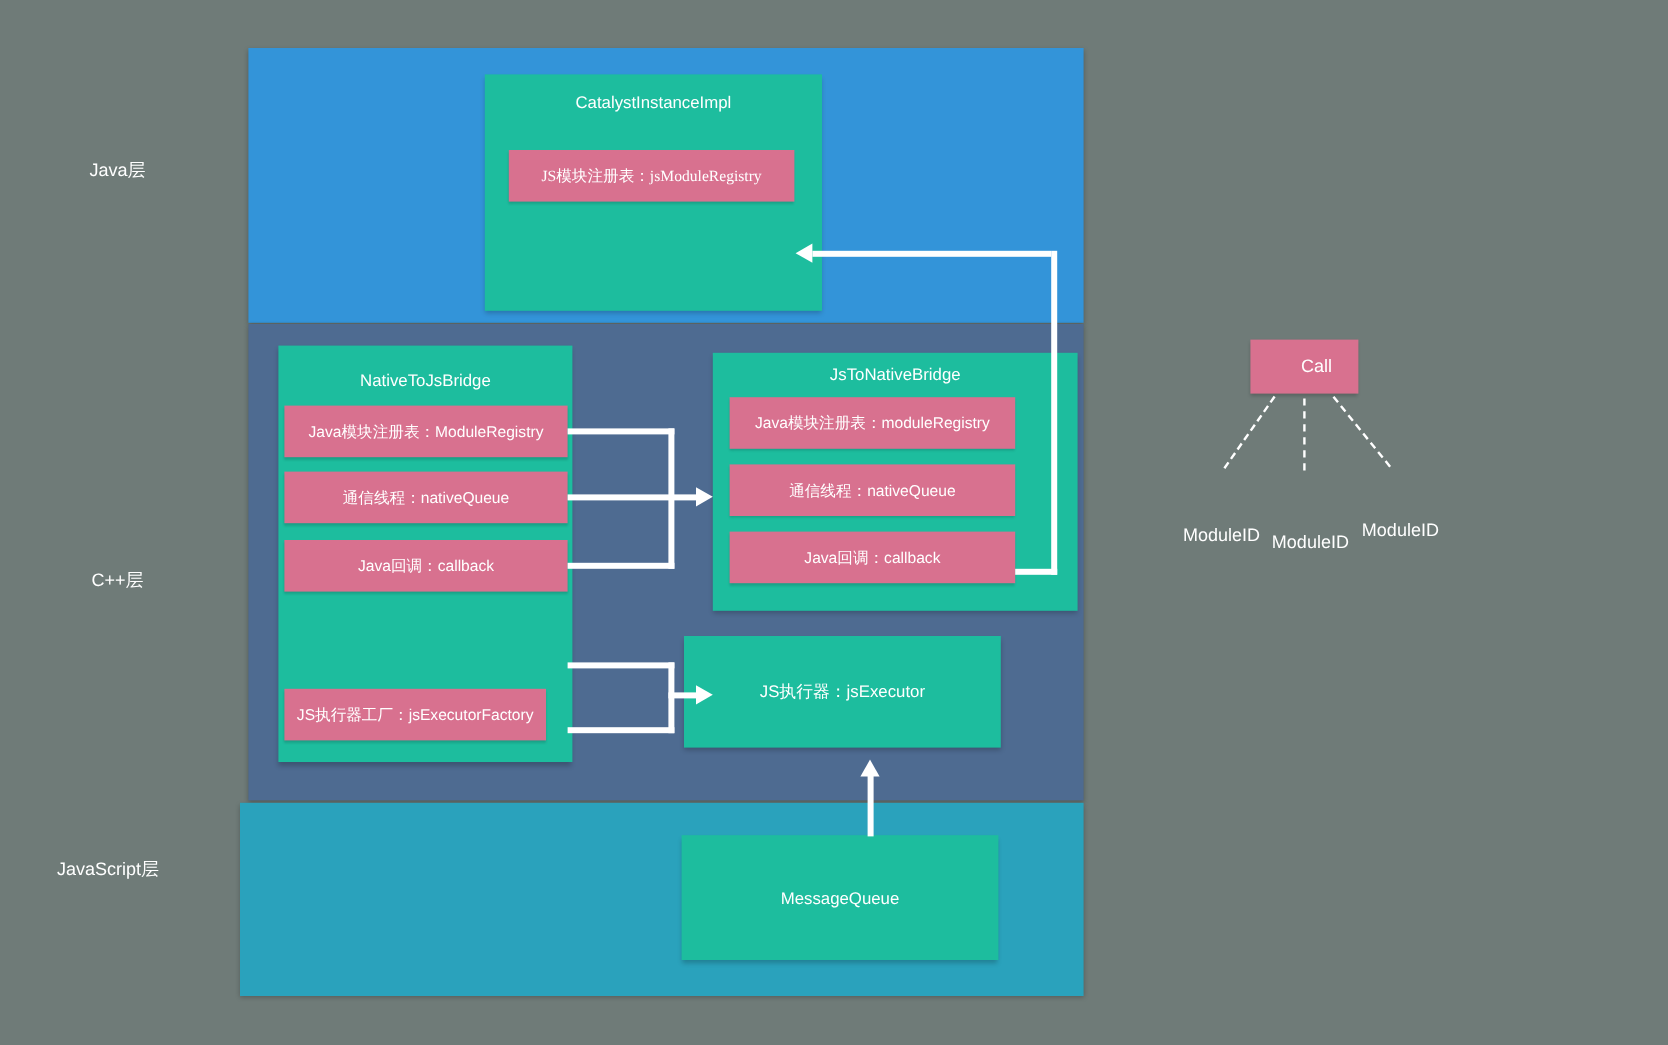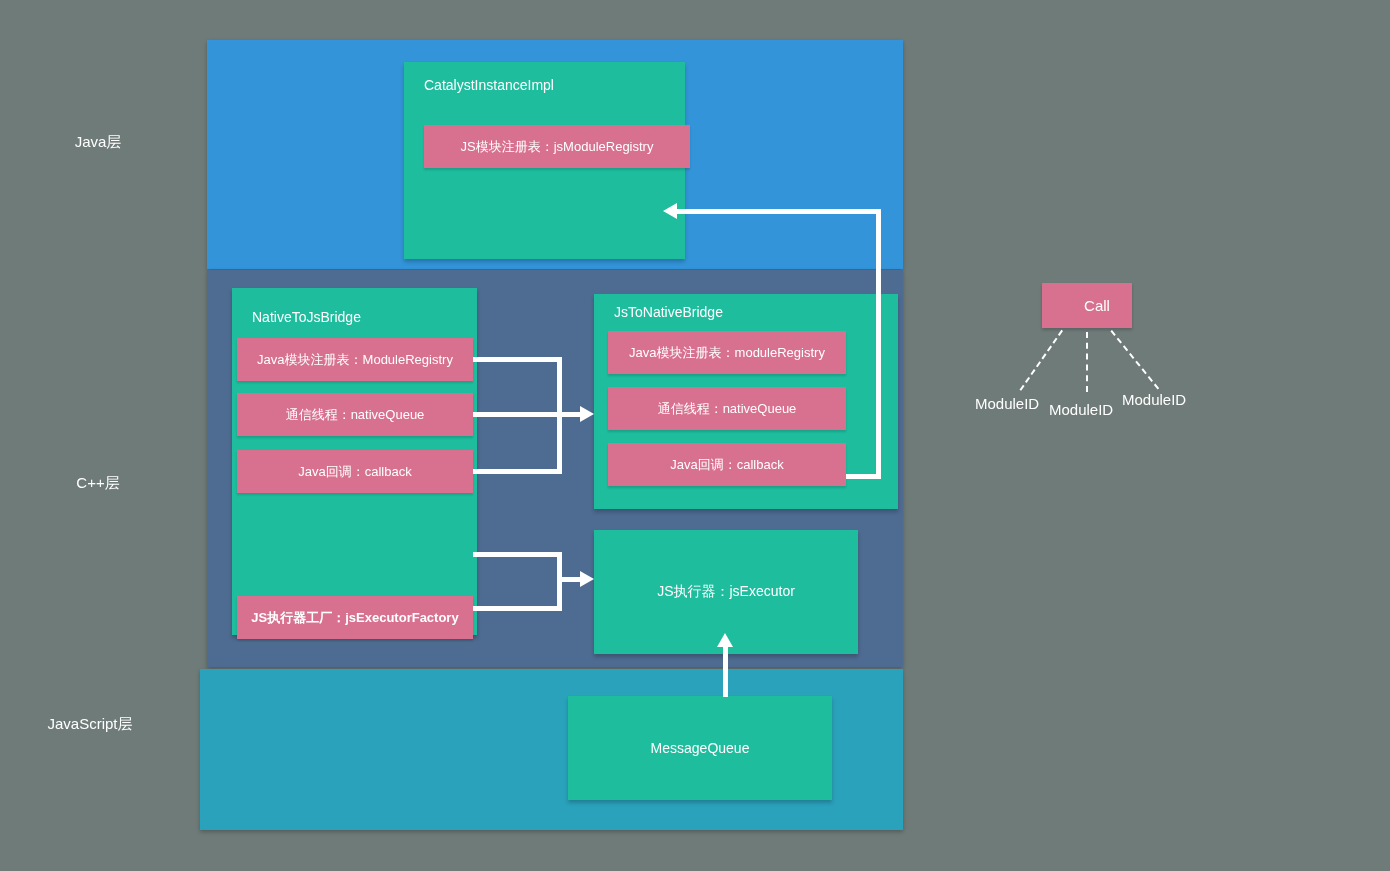--- a/index.html
+++ b/index.html
@@ -15,21 +15,21 @@
     color:var(--text);
     position:relative;
     overflow:hidden;
   }
   .layer{position:absolute;box-shadow:0 2px 4px rgba(0,0,0,0.25);}
   .layer-java{left:207px;top:40px;width:696px;height:229px;background:var(--java-layer);}
   .layer-cpp{left:207px;top:270px;width:696px;height:397px;background:var(--cpp-layer);}
   .layer-js{left:200px;top:669px;width:703px;height:161px;background:var(--js-layer);}
   .layer-label{position:absolute;font-size:15px;text-align:center;color:var(--text);}
   .gbox{position:absolute;background:var(--green-box);box-shadow:0 3px 4px rgba(0,0,0,0.22);}
-  .gbox-title{position:absolute;left:0;width:100%;text-align:left;font-size:14px;color:var(--text);padding-left:20px;}
+  .gbox-title{position:absolute;left:0;width:100%;text-align:center;font-size:14px;color:var(--text);}
   .prow{
     position:absolute;background:var(--pink-box);height:43px;line-height:43px;
     text-align:center;font-size:13px;color:var(--text);
     box-shadow:0 2px 2px rgba(0,0,0,0.15);
   }
   .gcenter{display:flex;align-items:center;justify-content:center;font-size:14px;color:var(--text);}
   .hline,.vline{position:absolute;background:var(--arrow);}
   .hline{height:5px;}
   .vline{width:5px;}
   .ah{position:absolute;width:0;height:0;}
@@ -37,54 +37,54 @@
   .ah-left{border-top:8px solid transparent;border-bottom:8px solid transparent;border-right:14px solid var(--arrow);}
   .ah-up{border-left:8px solid transparent;border-right:8px solid transparent;border-bottom:14px solid var(--arrow);}
   .dash{position:absolute;transform-origin:0 0;}
   .dash-h{border-top:2px dashed var(--arrow);height:0;}
   .dash-v{border-left:2px dashed var(--arrow);width:0;}
   .call-box{
     position:absolute;left:1042px;top:283px;width:90px;height:45px;
     background:var(--pink-box);box-shadow:0 2px 3px rgba(0,0,0,0.2);
     display:flex;align-items:center;justify-content:center;font-size:15px;padding-left:20px;
   }
-  .param-label{position:absolute;font-size:15px;text-align:left;color:var(--text);}
+  .param-label{position:absolute;font-size:15px;text-align:center;color:var(--text);margin-top:43px;}
 </style>
 </head>
 <body>
 
 <div class="layer layer-java"></div>
 <div class="layer layer-cpp"></div>
 <div class="layer layer-js"></div>
 
 <div class="layer-label" style="left:40px;top:133px;width:116px;">Java层</div>
 <div class="layer-label" style="left:40px;top:474px;width:116px;">C++层</div>
 <div class="layer-label" style="left:30px;top:715px;width:120px;">JavaScript层</div>
 
 <div class="gbox" style="left:404px;top:62px;width:281px;height:197px;">
   <div class="gbox-title" style="top:15px;">CatalystInstanceImpl</div>
-  <div class="prow" style="left:20px;top:63px;width:266px;">JS模块注册表：jsModuleRegistry</div>
+  <div class="prow" style="left:20px;top:63px;width:238px;font-family:Liberation Serif, serif;">JS模块注册表：jsModuleRegistry</div>
 </div>
 
 <div class="gbox" style="left:232px;top:288px;width:245px;height:347px;">
   <div class="gbox-title" style="top:21px;">NativeToJsBridge</div>
   <div class="prow" style="left:5px;top:50px;width:236px;">Java模块注册表：ModuleRegistry</div>
   <div class="prow" style="left:5px;top:105px;width:236px;">通信线程：nativeQueue</div>
   <div class="prow" style="left:5px;top:162px;width:236px;">Java回调：callback</div>
-  <div class="prow" style="left:5px;top:308px;width:236px;font-weight:bold;">JS执行器工厂：jsExecutorFactory</div>
+  <div class="prow" style="left:5px;top:286px;width:218px;">JS执行器工厂：jsExecutorFactory</div>
 </div>
 
 <div class="gbox" style="left:594px;top:294px;width:304px;height:215px;">
   <div class="gbox-title" style="top:10px;">JsToNativeBridge</div>
   <div class="prow" style="left:14px;top:37px;width:238px;">Java模块注册表：moduleRegistry</div>
   <div class="prow" style="left:14px;top:93px;width:238px;">通信线程：nativeQueue</div>
   <div class="prow" style="left:14px;top:149px;width:238px;">Java回调：callback</div>
 </div>
 
-<div class="gbox gcenter" style="left:594px;top:530px;width:264px;height:124px;text-align:right;">
+<div class="gbox gcenter" style="left:570px;top:530px;width:264px;height:93px;text-align:right;">
   <span>JS执行器：jsExecutor</span>
 </div>
 
 <div class="gbox gcenter" style="left:568px;top:696px;width:264px;height:104px;">
   <span>MessageQueue</span>
 </div>
 
 <div class="hline" style="left:473px;top:357px;width:89px;"></div>
 <div class="hline" style="left:473px;top:412px;width:107px;"></div>
 <div class="hline" style="left:473px;top:469px;width:89px;"></div>

